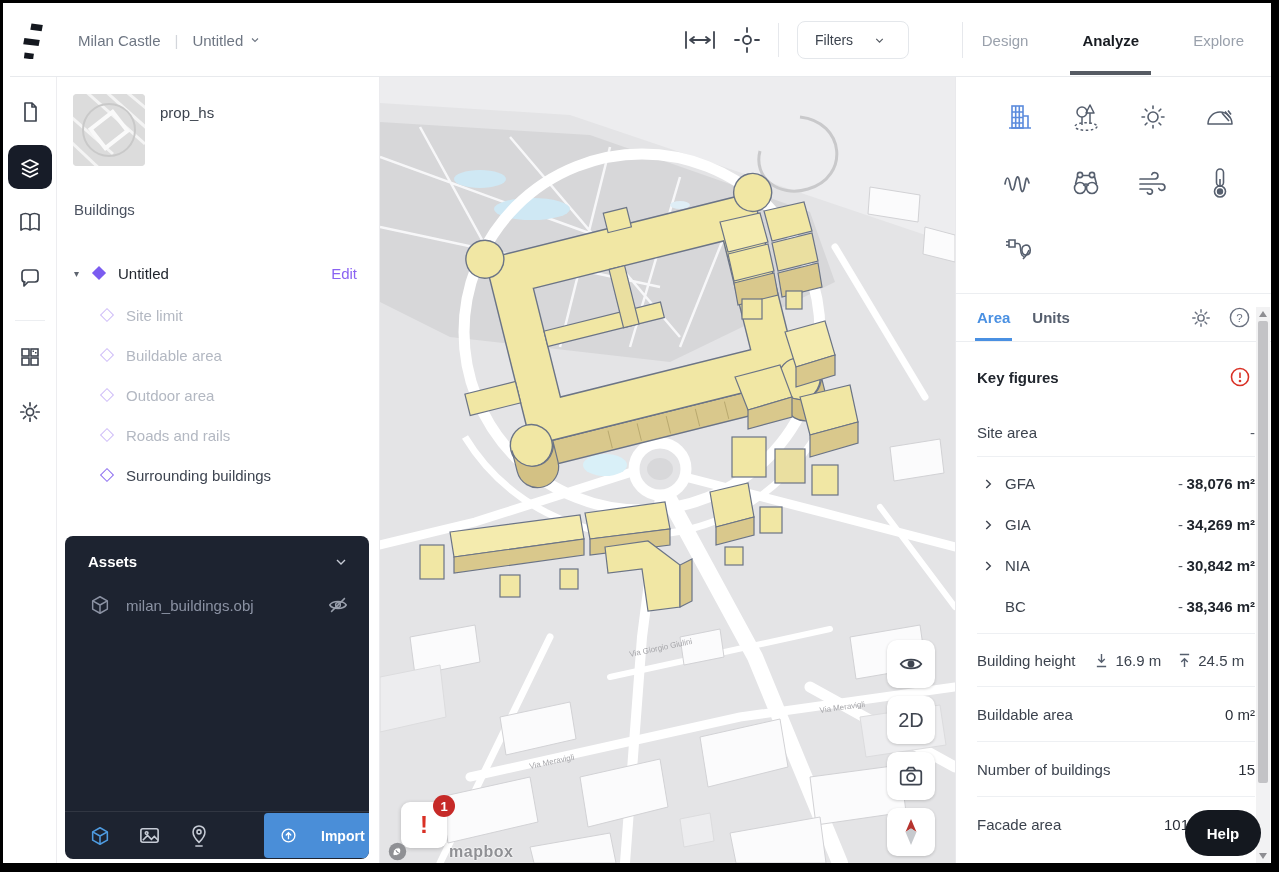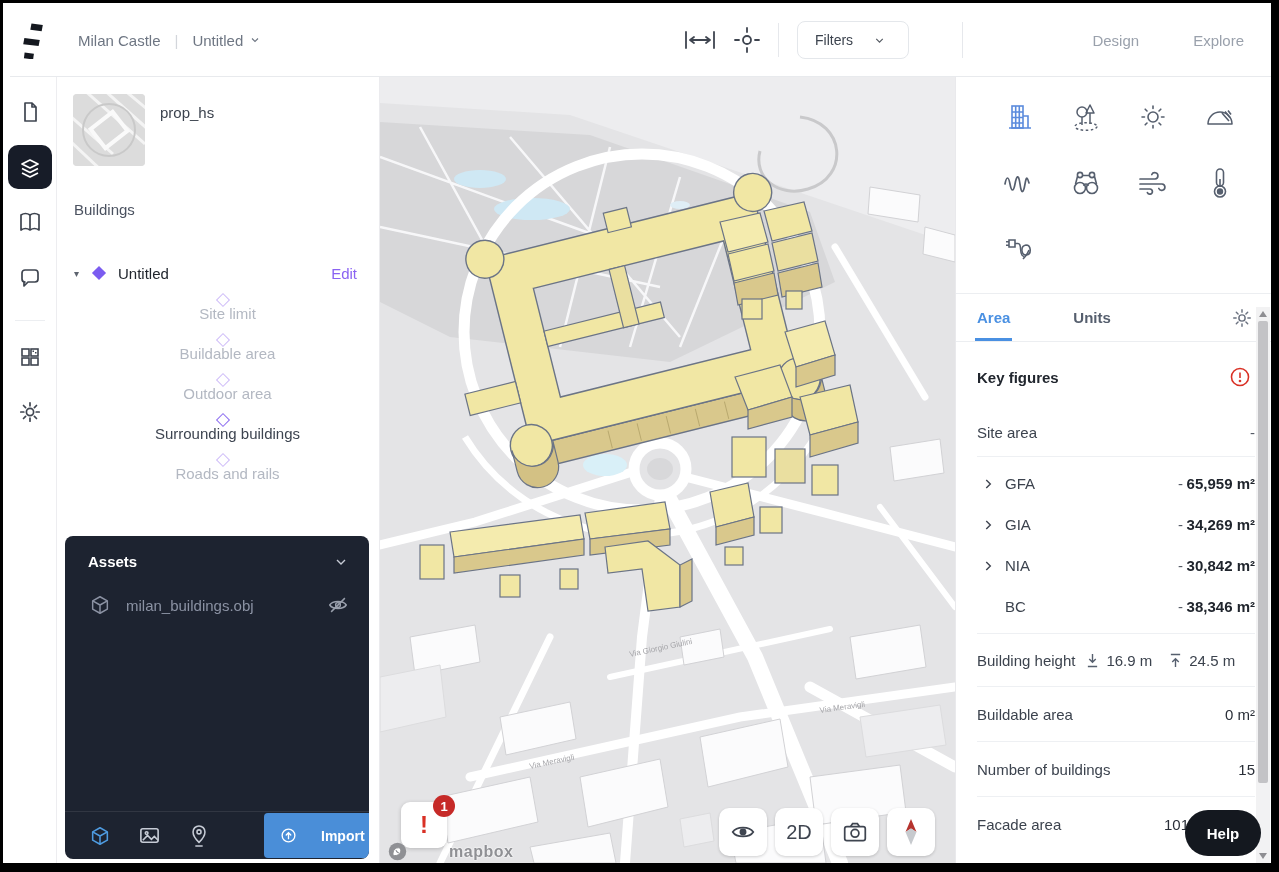--- a/index.html
+++ b/index.html
@@ -37,70 +37,70 @@
   .tree-row { height:40px; display:flex; align-items:center; padding:0 22px 0 17px; cursor:pointer; }
   .tree-caret { width:16px; color:#5d646f; font-size:10px; }
   .diamond { width:10px; height:10px; transform:rotate(45deg); margin:0 14px 0 4px; flex:none; }
   .diamond.filled { background:#7b5cf0; }
   .diamond.dim { border:1.5px solid #cebcf8; }
   .diamond.strong { border:1.5px solid #8b6cf0; }
   .tree-label-root { font-size:15px; color:#21262e; }
   .tree-label-dim { font-size:15px; color:#b3b8c2; }
   .tree-label-on { font-size:15px; color:#3d4450; }
   .edit-link { margin-left:auto; color:#8a63f2; font-size:15px; cursor:pointer; }
-  .tree-row.child { padding-left:41px;flex-direction:column; }
+  .tree-row.child { padding-left:41px; }
 
   
   .assets { position:absolute; left:8px; right:10px; top:415px; bottom:4px; background:#1d2330; border-radius:8px; color:#fff; overflow:hidden;margin-top:44px; }
   .assets-head { display:flex; align-items:center; justify-content:space-between; padding:17px 20px 12px 23px; }
   .assets-title { font-size:15px; font-weight:700; color:#fff; }
   .asset-row { display:flex; align-items:center; padding:12px 20px 12px 24px; color:#8b92a3; font-size:15px; gap:15px; cursor:pointer; }
   .asset-row .spacer { flex:1; }
   .assets-toolbar { position:absolute; left:0; right:0; bottom:0; height:48px; border-top:1px solid rgba(255,255,255,.09); display:flex; align-items:center; padding:0 14px 0 24px; gap:27px; }
   .assets-toolbar .spacer { flex:1; }
   .import-btn { display:flex; align-items:center; gap:24px; background:#4a8ed8; color:#fff; font-size:14px; font-weight:700; border:none; border-radius:4px; height:45px; padding:0 16px; cursor:pointer; }
   .tool-ic { color:#c6cbd5; cursor:pointer; display:flex; flex-direction:column; align-items:center; }
   .tool-ic.blue { color:#4e9be0; }
 
   
   .map { position:absolute; left:377px; top:74px; right:316px; bottom:0; background:#ececee; overflow:hidden; }
   .map svg.scene { position:absolute; left:0; top:0; }
-  .map-controls { position:absolute; right:20px; bottom:7px; display:flex; gap:8px; z-index:12; }
+  .map-controls { position:absolute; right:20px; bottom:7px; display:flex; gap:8px; z-index:12;flex-direction:column; }
   .map-btn { width:48px; height:48px; background:#fff; border:none; border-radius:10px; box-shadow:0 1px 3px rgba(0,0,0,.18); display:flex; align-items:center; justify-content:center; color:#3f4550; font-size:20px; cursor:pointer; }
   .alert-btn { position:absolute; left:21px; bottom:15px; width:46px; height:46px; background:#fff; border:none; border-radius:9px; box-shadow:0 1px 4px rgba(0,0,0,.2); color:#d93025; font-size:24px; font-weight:700; cursor:pointer; z-index:12; }
   .alert-badge { position:absolute; left:53px; bottom:46px; width:22px; height:22px; border-radius:50%; background:#c62a28; color:#fff; font-size:13px; font-weight:700; display:flex; align-items:center; justify-content:center; z-index:13; }
   .mapbox { position:absolute; left:8px; bottom:2px; display:flex; align-items:center; gap:3px; z-index:12; }
   .mapbox-word { font-size:16px; font-weight:700; letter-spacing:.5px; color:#8f9094; text-shadow:0 0 2px #fff,0 0 2px #fff;margin-left:39px; }
 
   
   .right-panel { position:absolute; right:0; top:74px; bottom:0; width:316px; background:#fff; border-left:1px solid #e9e9ec; z-index:20; }
   .an-grid { padding:22px 18px 10px 30px; display:grid; grid-template-columns:repeat(4,1fr); row-gap:30px; }
   .an-ic { display:flex; align-items:center; justify-content:center; color:#565f6e; cursor:pointer; height:36px; }
   .an-ic.active { color:#5b8bdd; }
   .rp-divider { height:1px; background:#eceef1; margin-top:16px; }
-  .rp-tabs { display:flex; align-items:center; height:48px; padding:0 20px 0 21px; border-bottom:1px solid #eceef1; position:relative;gap:41px; }
+  .rp-tabs { display:flex; align-items:center; height:48px; padding:0 20px 0 21px; border-bottom:1px solid #eceef1; position:relative; }
   .rp-tab { font-size:15px; font-weight:700; cursor:pointer; padding:14px 0; position:relative; margin-right:22px; }
   .rp-tab.active { color:#4a90e2; }
   .rp-tab.idle { color:#565f6e; }
   .rp-tab.active::after { content:""; position:absolute; left:-2px; right:-2px; bottom:-1px; height:3px; background:#4a90e2; }
   .rp-tabs .spacer { flex:1; }
   .rp-tabs .hico { color:#6b7280; cursor:pointer; margin-left:16px; display:flex; }
   .kf { padding:0 16px 0 21px; }
   .kf-title-row { display:flex; align-items:center; justify-content:space-between; padding:24px 4px 20px 0; }
   .kf-title { font-size:15px; font-weight:700; color:#21262e;text-align:center; }
   .kf-line { height:1px; background:#eef0f3; }
   .kf-row { display:flex; align-items:center; height:41px; font-size:15px; color:#3c434e; }
   .kf-row .val { margin-left:auto; font-weight:700; color:#20252d; }
   .kf-row .mid { position:absolute; left:201px; color:#555b66; }
   .kf-sub { position:relative; padding-left:4px; }
   .kf-sub .chev { width:22px; color:#3f4550; display:flex; }
   .kf-sub .lbl { margin-left:2px; }
   .site-row { height:48px;text-align:right; }
   .bh-row { height:52px; display:flex; align-items:center; font-size:15px; color:#3c434e; gap:7px; }
-  .bh-row .lbl { margin-right:4px; }
+  .bh-row .lbl { margin-right:13px; }
   .bh-ic { color:#565f6e; display:flex; }
   .plain-row { height:54px; display:flex; align-items:center; font-size:15px; color:#3c434e; }
   .plain-row .val { margin-left:auto; color:#2a2f38; }
   .facade .val { margin-right:66px; font-weight:400; }
   .help-btn { position:absolute; right:10px; bottom:7px; width:76px; height:46px; border-radius:23px; background:#14181f; color:#fff; font-size:15px; font-weight:700; border:none; cursor:pointer; z-index:40; }
   
   .rp-scroll { position:absolute; right:1px; top:230px; bottom:0; width:14px; background:#f2f2f3; }
   .rp-thumb { position:absolute; left:2px; right:2px; top:14px; height:462px; background:#c3c3c6; border-radius:2px; }
   .scroll-arrow { position:absolute; left:3px; width:0; height:0; border-left:4px solid transparent; border-right:4px solid transparent; }
   .scroll-arrow.up { top:4px; border-bottom:6px solid #8e8e92; }
@@ -142,20 +142,21 @@
       <div class="filters-btn">
         <span>Filters</span>
         <svg width="13" height="13" viewBox="0 0 24 24" fill="none" stroke="#565b63" stroke-width="2.2">
               <path d="M6 9l6 6 6-6"></path>
             </svg>
       </div>
     </div>
     <div class="tabs-sep"></div>
     <div class="tabs">
       <div class="tab">Design</div>
+      <div class="tab active">Analyze</div>
       <div class="tab">Explore</div>
     </div>
   </div>
 
   <div class="sidebar">
     <div class="sb-btn">
       <svg width="24" height="24" viewBox="0 0 24 24" fill="none" stroke="currentColor" stroke-width="1.7" stroke-linejoin="round">
             <path d="M7 3h7l4 4v14H7z M14 3v4h4"></path>
           </svg>
     </div>
@@ -226,26 +227,26 @@
       </div>
       <div class="tree-row child">
         <span class="diamond dim"></span>
         <span class="tree-label-dim">Buildable area</span>
       </div>
       <div class="tree-row child">
         <span class="diamond dim"></span>
         <span class="tree-label-dim">Outdoor area</span>
       </div>
       <div class="tree-row child">
+        <span class="diamond dim"></span>
+        <span class="tree-label-dim">Roads and rails</span>
+      </div>
+      <div class="tree-row child">
         <span class="diamond strong"></span>
         <span class="tree-label-on">Surrounding buildings</span>
-      </div>
-      <div class="tree-row child">
-        <span class="diamond dim"></span>
-        <span class="tree-label-dim">Roads and rails</span>
       </div>
     </div>
 
     <div class="assets">
       <div class="assets-head">
         <span class="assets-title">Assets</span>
         <svg width="16" height="16" viewBox="0 0 24 24" fill="none" stroke="#c6cbd5" stroke-width="2">
               <path d="M6 9l6 6 6-6"></path>
             </svg>
       </div>
@@ -565,21 +566,21 @@
       <div class="kf-line"></div>
       <div style="padding:6px 0;">
         <div class="kf-row kf-sub">
           <span class="chev">
                 <svg width="14" height="14" viewBox="0 0 24 24" fill="none" stroke="currentColor" stroke-width="2.4">
                   <path d="M9 5l7 7-7 7"></path>
                 </svg>
               </span>
           <span class="lbl">GFA</span>
           <span class="mid">-</span>
-          <span class="val">65,959 m²</span>
+          <span class="val">38,076 m²</span>
         </div>
         <div class="kf-row kf-sub">
           <span class="chev">
                 <svg width="14" height="14" viewBox="0 0 24 24" fill="none" stroke="currentColor" stroke-width="2.4">
                   <path d="M9 5l7 7-7 7"></path>
                 </svg>
               </span>
           <span class="lbl">GIA</span>
           <span class="mid">-</span>
           <span class="val">34,269 m²</span>

